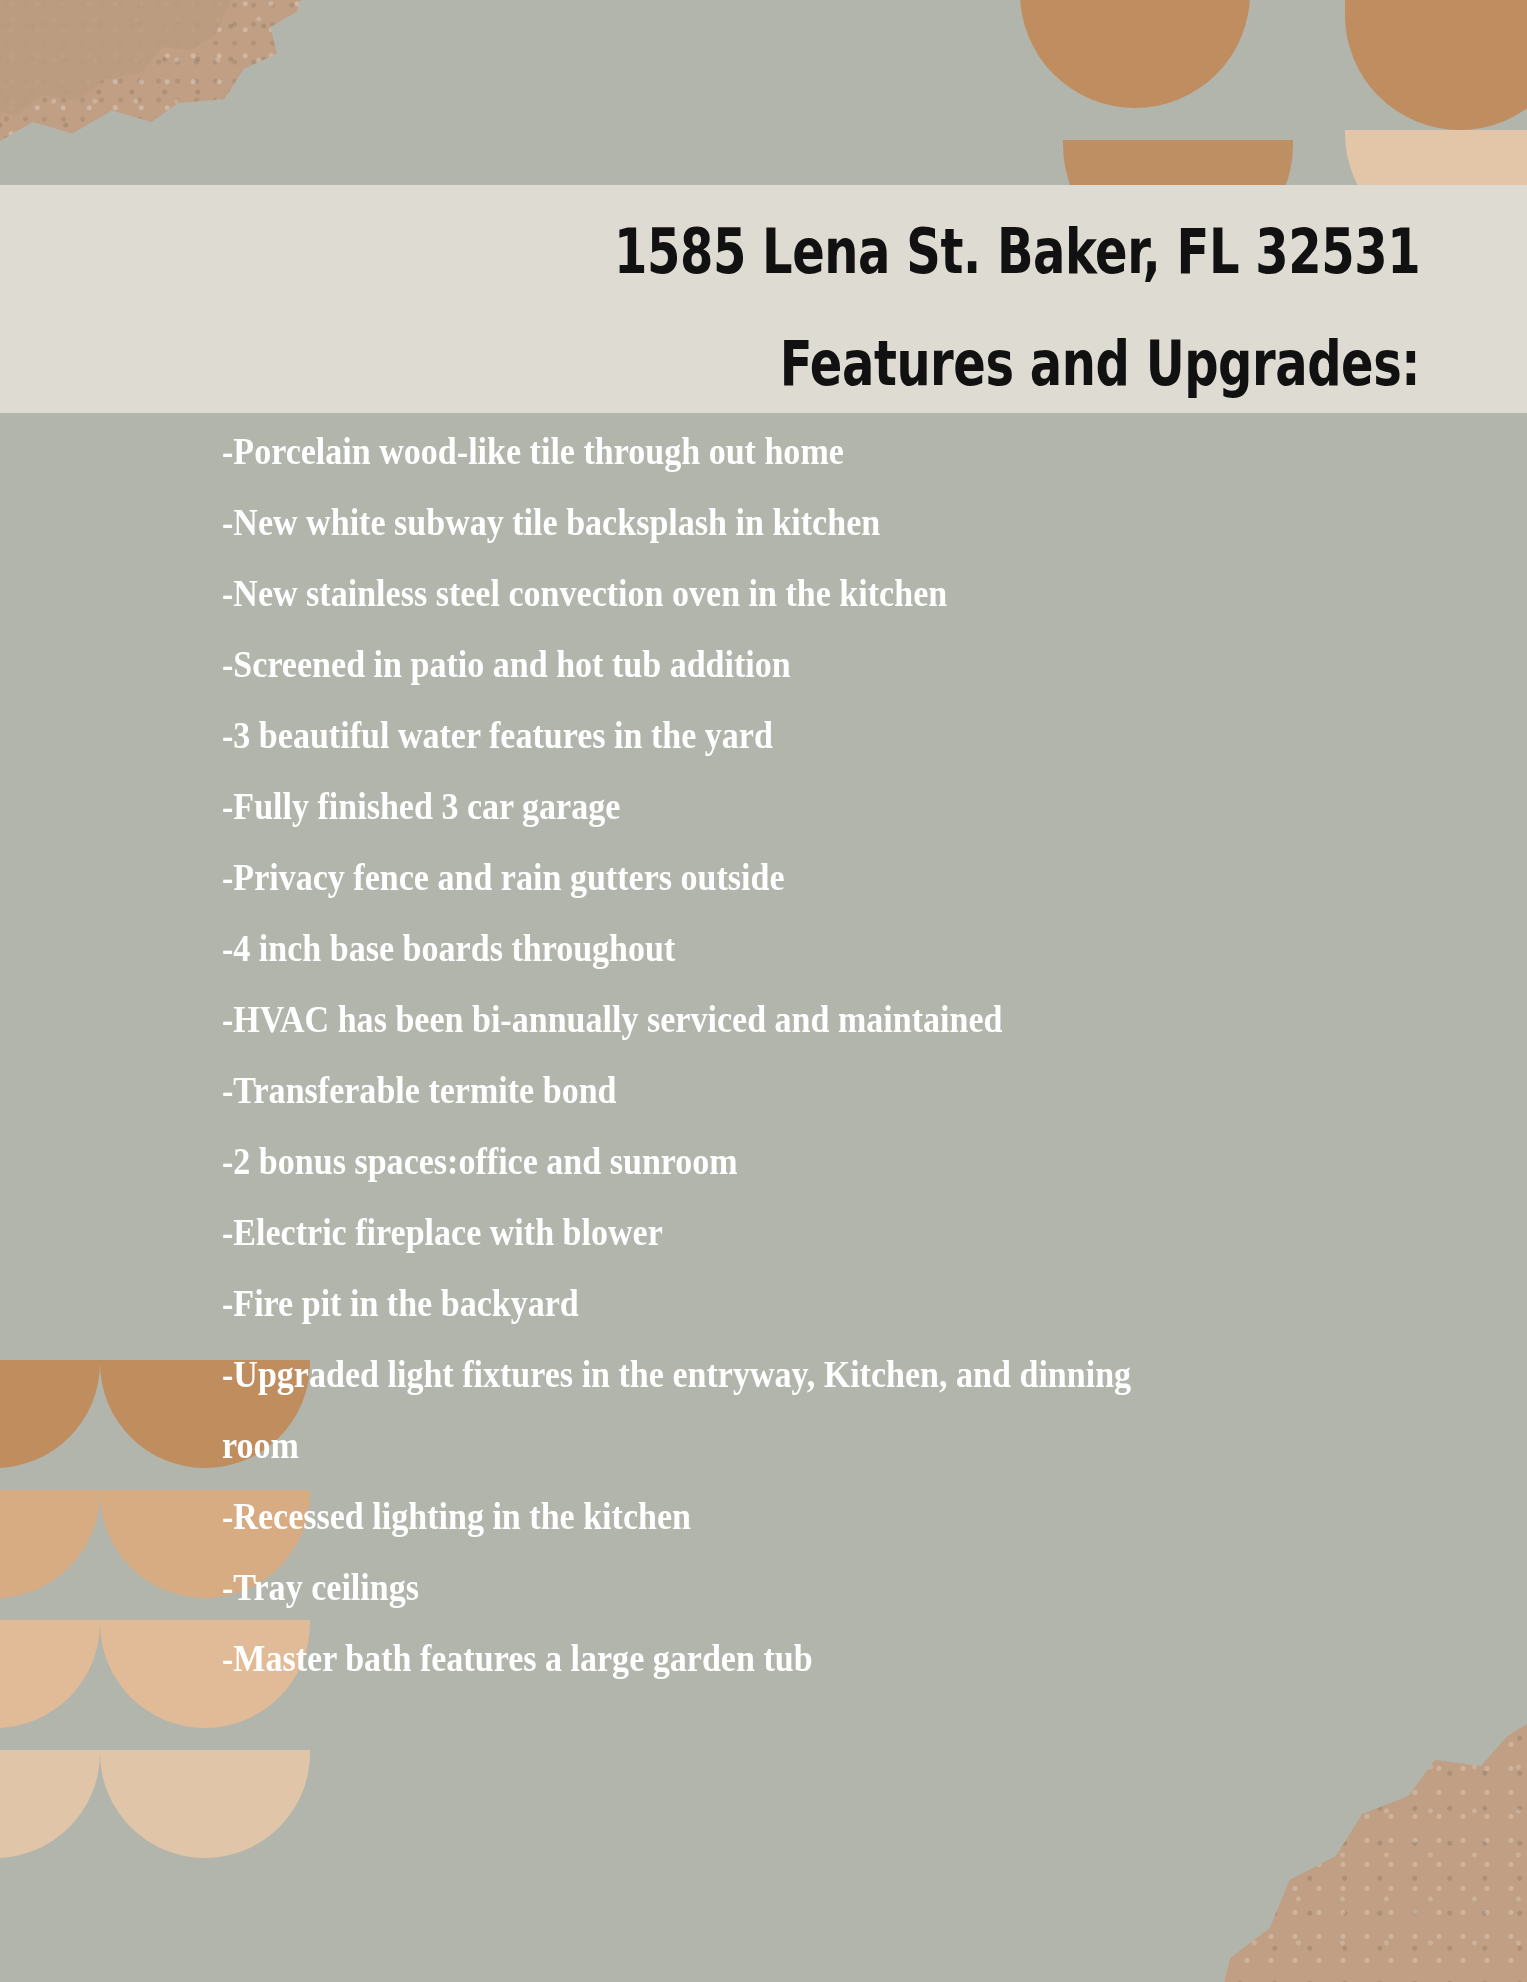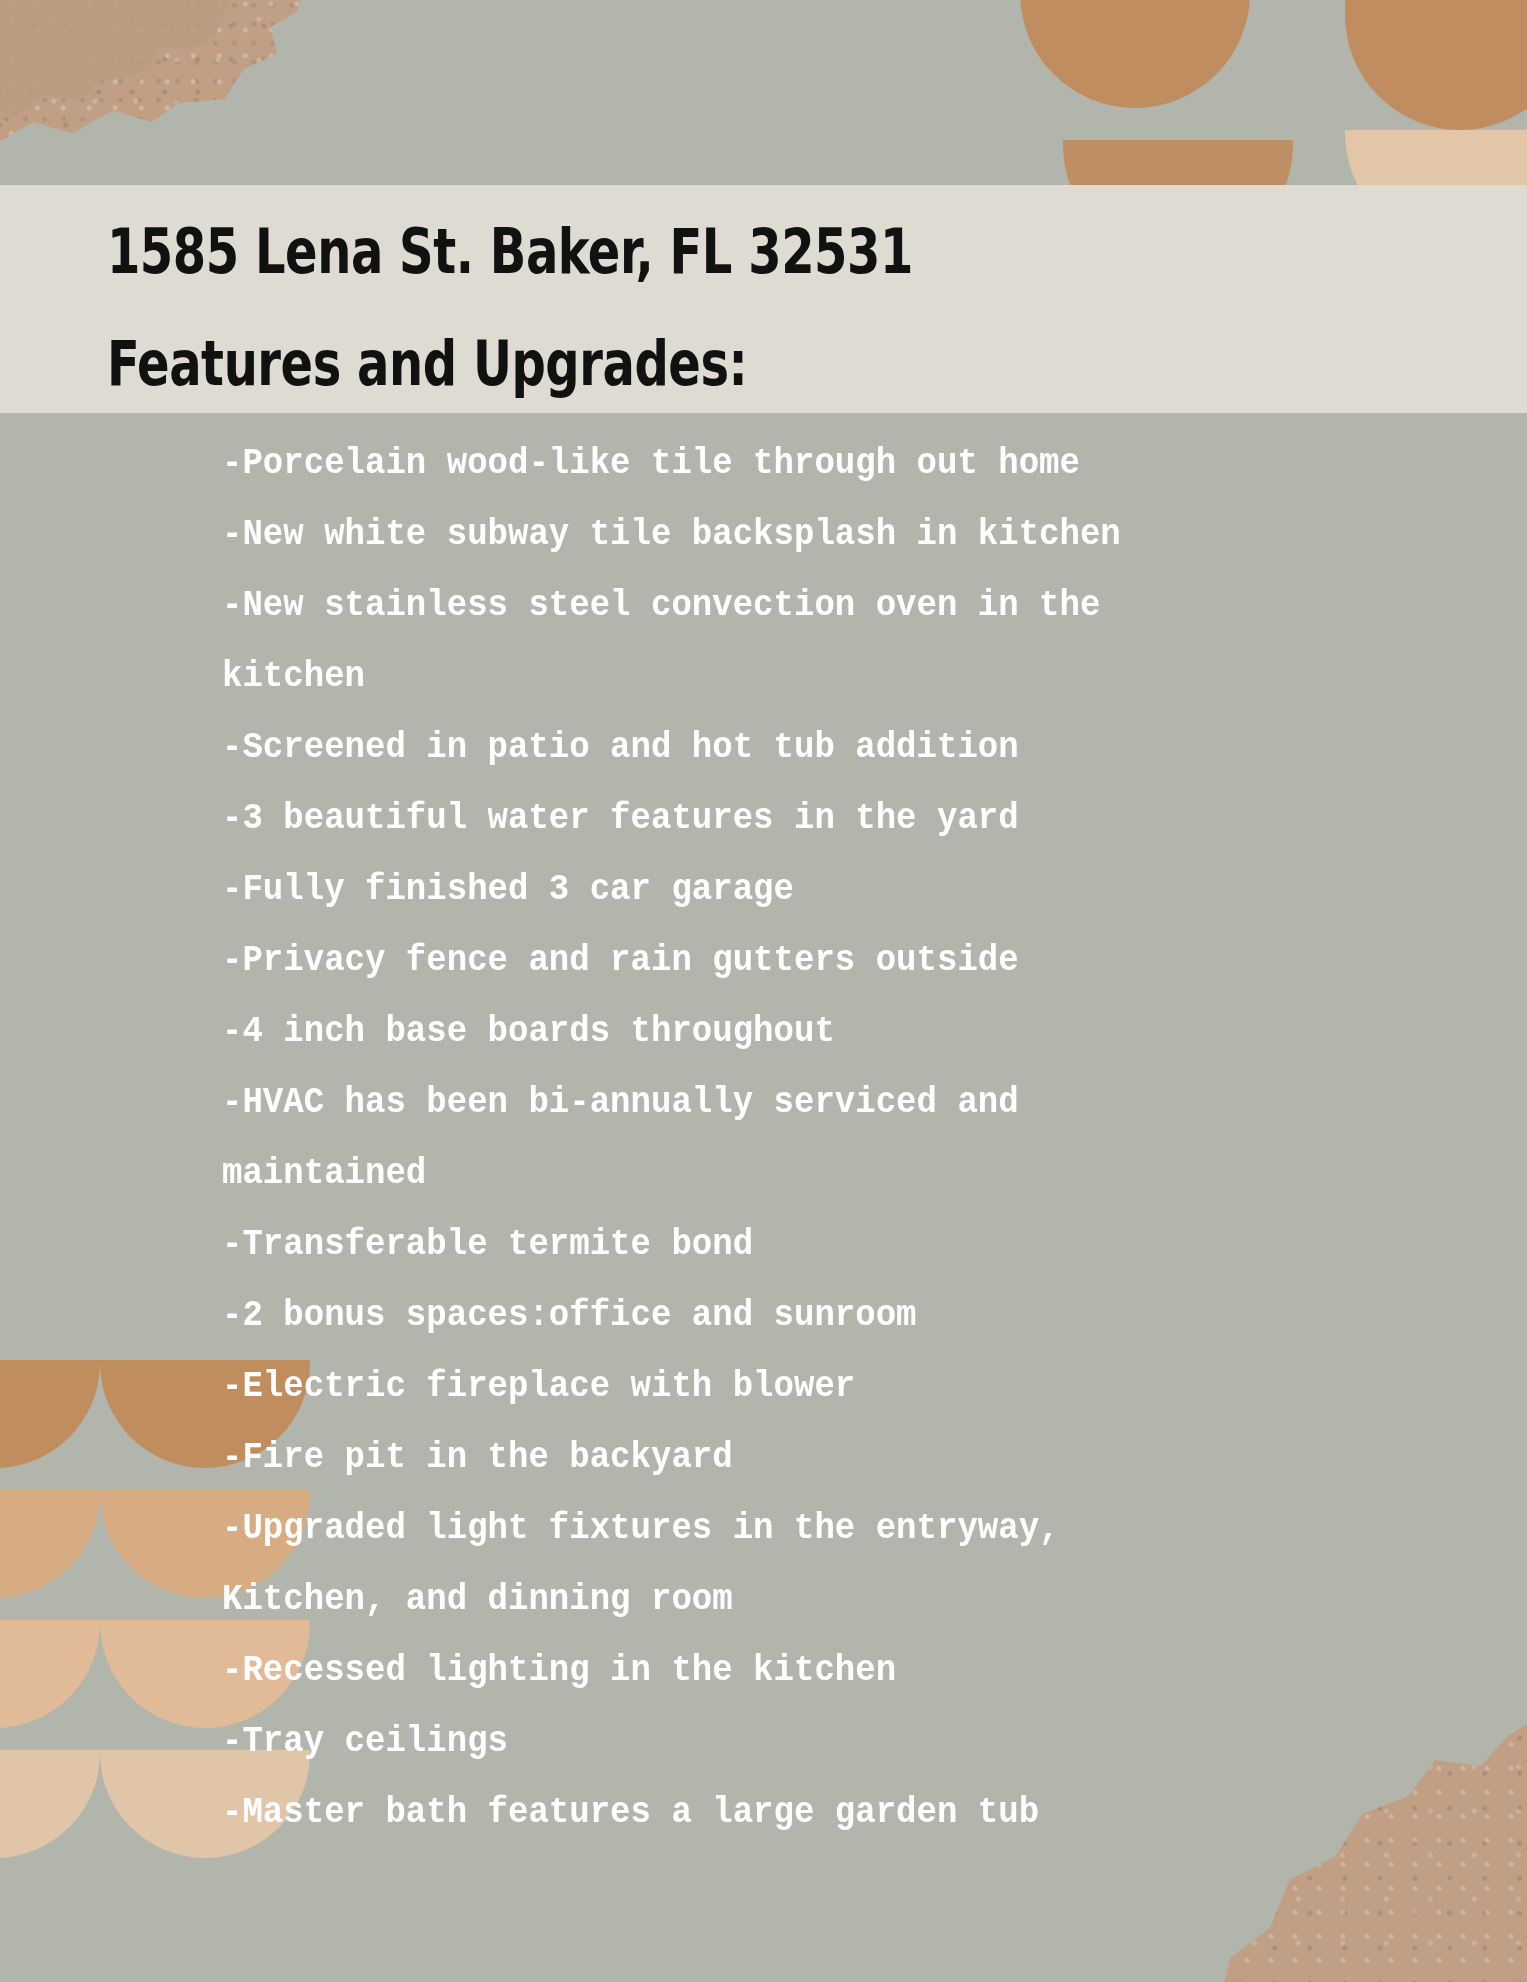--- a/index.html
+++ b/index.html
@@ -91,40 +91,40 @@
   
   .content {
     position: relative;
     z-index: 5;
   }
   .title-block {
     position: absolute;
     left: 0;
     top: 196px;
     width: 1527px;
-    text-align: left;
+    text-align: right;
     color: #111111;
     font-family: "DejaVu Sans Condensed", "Liberation Sans Narrow", "Liberation Sans", sans-serif;
     font-weight: bold;
     letter-spacing: -0.5px;
   }
   .title-line {
     font-size: 62px;
     line-height: 112px;
     white-space: nowrap;
     transform: scaleX(0.86);
   }
 
   .list {
     position: absolute;
     left: 222px;
-    top: 428px;
+    top: 416px;
     width: 1000px;
     color: #ffffff;
-    font-family: Liberation Mono, monospace;
+    font-family: Liberation Serif, serif;
     font-weight: bold;
     font-size: 37px;
     line-height: 71px;
     letter-spacing: 0px;
   }
   .list-item {
     white-space: normal;
     transform-origin: left center;
     transform: scaleX(0.92);
     width: 108%;

